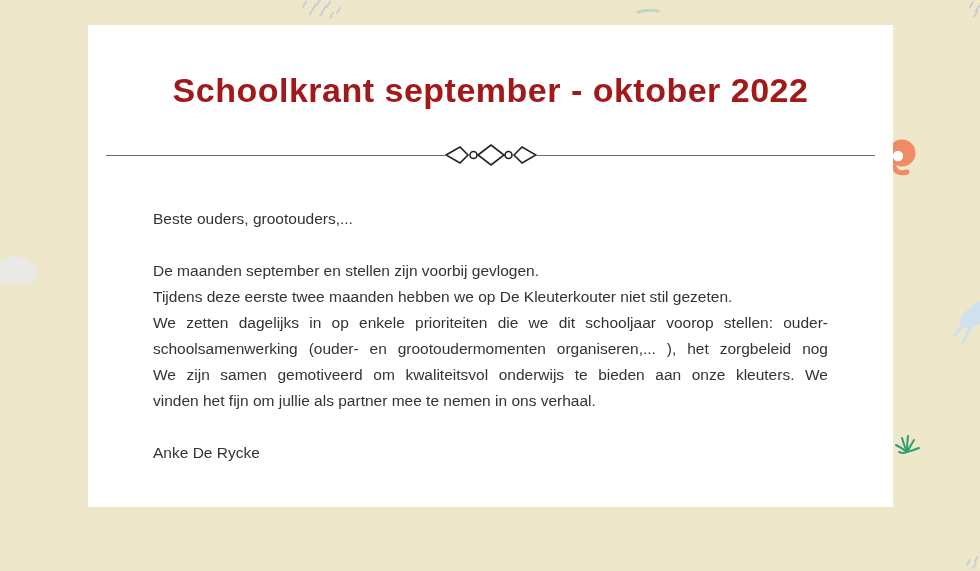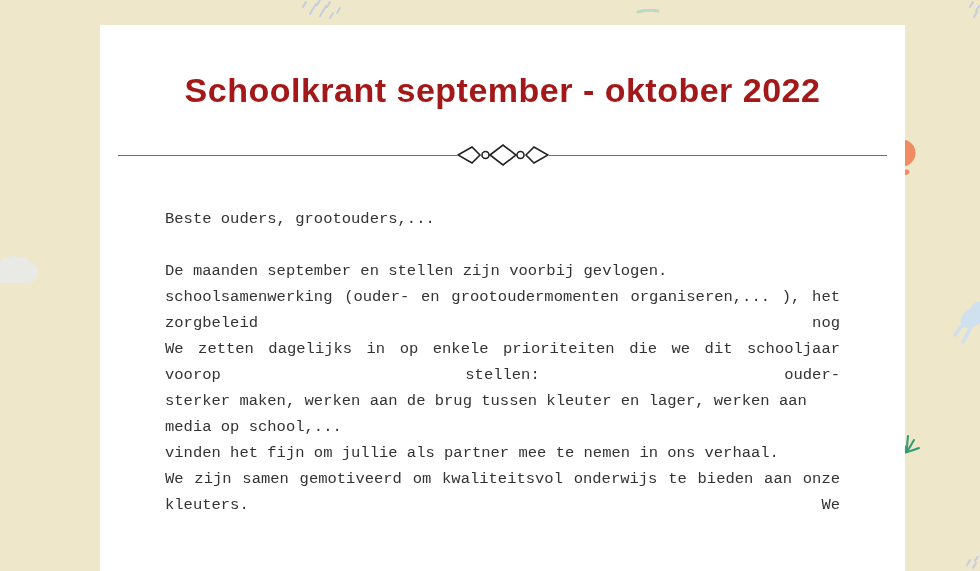--- a/index.html
+++ b/index.html
@@ -9,40 +9,39 @@
     --deco_cloud:#e9eae5; --deco_dash_blue:#c6cede; --deco_smudge_green:#bcd9c3;
   }
   html,body{margin:0;padding:0;}
   body{
     width:980px;height:571px;position:relative;overflow:hidden;
     background:var(--page_background);
     font-family:"Liberation Sans","DejaVu Sans",sans-serif;
   }
   .deco{position:absolute;pointer-events:none;}
   .card{
-    position:absolute;left:88px;top:25px;width:805px;height:546px;
+    position:absolute;left:88px;top:25px;width:805px;height:482px;
     background:var(--card_background);
-    margin-left:12px;
   }
   .page-title{
     margin:44px 0 0 0;text-align:center;
     font-size:34px;line-height:42px;font-weight:700;
     color:var(--title_red);letter-spacing:0.5px;
   }
   .divider{
     margin:32px 18px 0 18px;height:24px;
     display:flex;align-items:center;
   }
   .divider .rule{flex:1 1 auto;height:0;border-top:1.5px solid var(--divider_line);}
   .divider svg{flex:0 0 auto;display:block;}
   .content{
     margin:39px 65px 0 65px;
     font-size:15.5px;line-height:26px;color:var(--body_text);
   }
-  .line{min-height:26px;font-family:Liberation Mono, monospace;}
+  .line{min-height:26px;}
   .line.j{text-align:justify;text-align-last:justify;}
   .gap{height:26px;}
 </style>
 </head>
 <body>
 
 <span class="deco" style="left:293px;top:0;color:var(--deco_dash_blue)">
   <svg width="60" height="20" viewBox="0 0 60 20" fill="none" stroke="currentColor" stroke-width="2" stroke-linecap="round">
     <path d="M10 7 L13 2"></path>
       <path d="M20 9 L23 4"></path>
@@ -127,21 +126,22 @@
         <polygon points="69,12 77,4 91,12 77,20"></polygon>
       </svg>
     </span>
     <div class="rule"></div>
   </div>
 
   <div class="content">
     <div class="line">Beste ouders, grootouders,...</div>
     <div class="gap"></div>
     <div class="line">De maanden september en stellen zijn voorbij gevlogen.</div>
+    <div class="line">Tijdens deze eerste twee maanden hebben we op De Kleuterkouter niet stil gezeten.</div>
+    <div class="line j">We zetten dagelijks in op enkele prioriteiten die we dit schooljaar voorop stellen: ouder-</div>
     <div class="line j">schoolsamenwerking (ouder- en grootoudermomenten organiseren,... ), het zorgbeleid nog</div>
-    <div class="line j">We zetten dagelijks in op enkele prioriteiten die we dit schooljaar voorop stellen: ouder-</div>
-    <div class="line">sterker maken, werken aan de brug tussen kleuter en lager, werken aan media op school,...</div>
+    <div class="line j">We zijn samen gemotiveerd om kwaliteitsvol onderwijs te bieden aan onze kleuters. We</div>
     <div class="line">vinden het fijn om jullie als partner mee te nemen in ons verhaal.</div>
-    <div class="line j">We zijn samen gemotiveerd om kwaliteitsvol onderwijs te bieden aan onze kleuters. We</div>
     <div class="gap"></div>
+    <div class="line">Anke De Rycke</div>
   </div>
 
 </div>
 
 </body></html>

